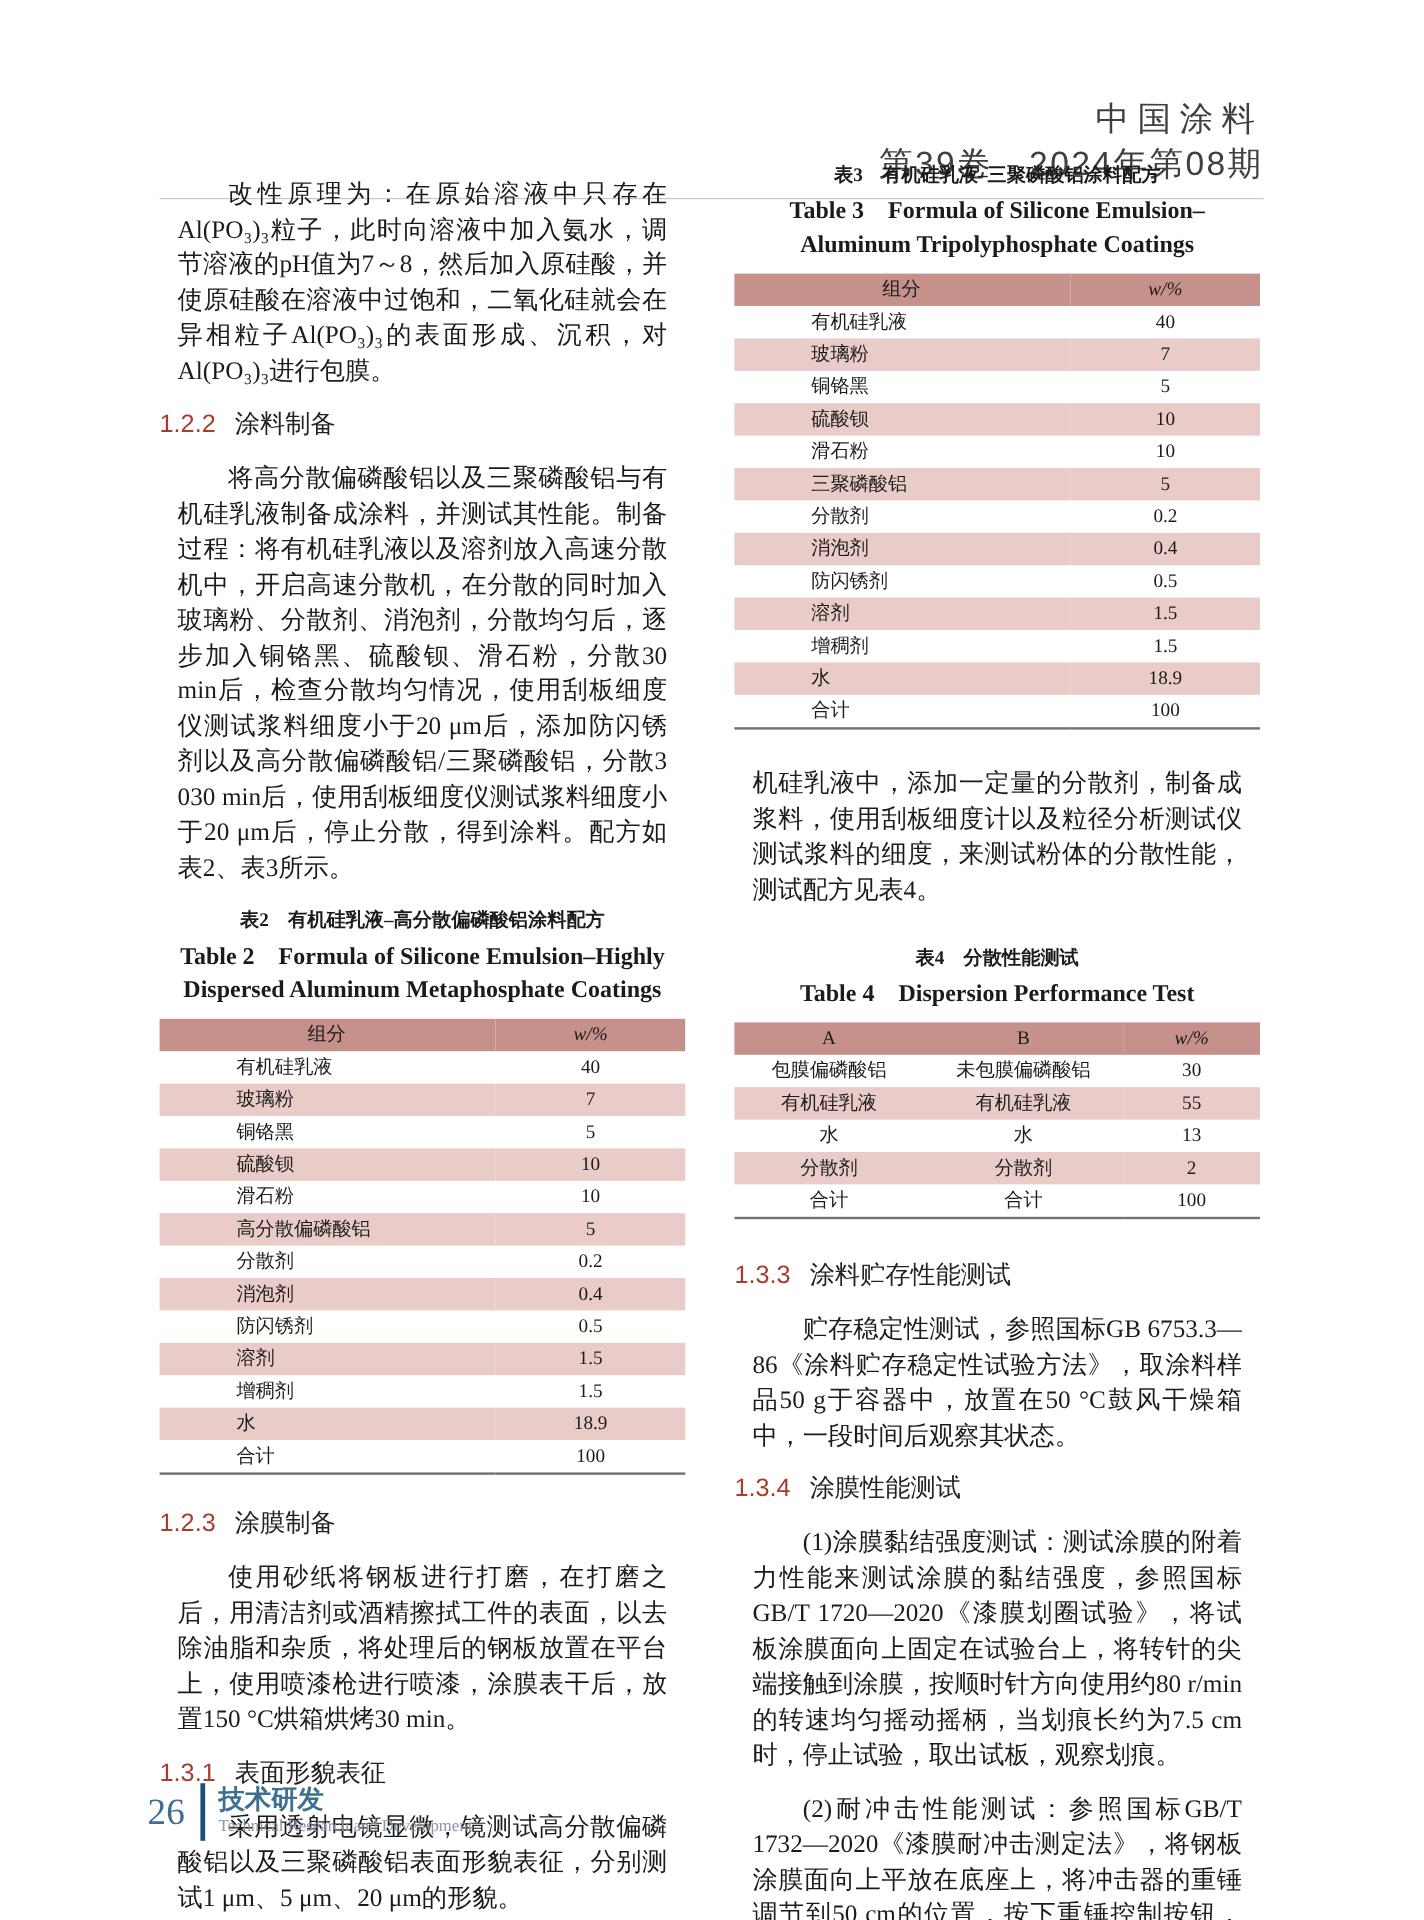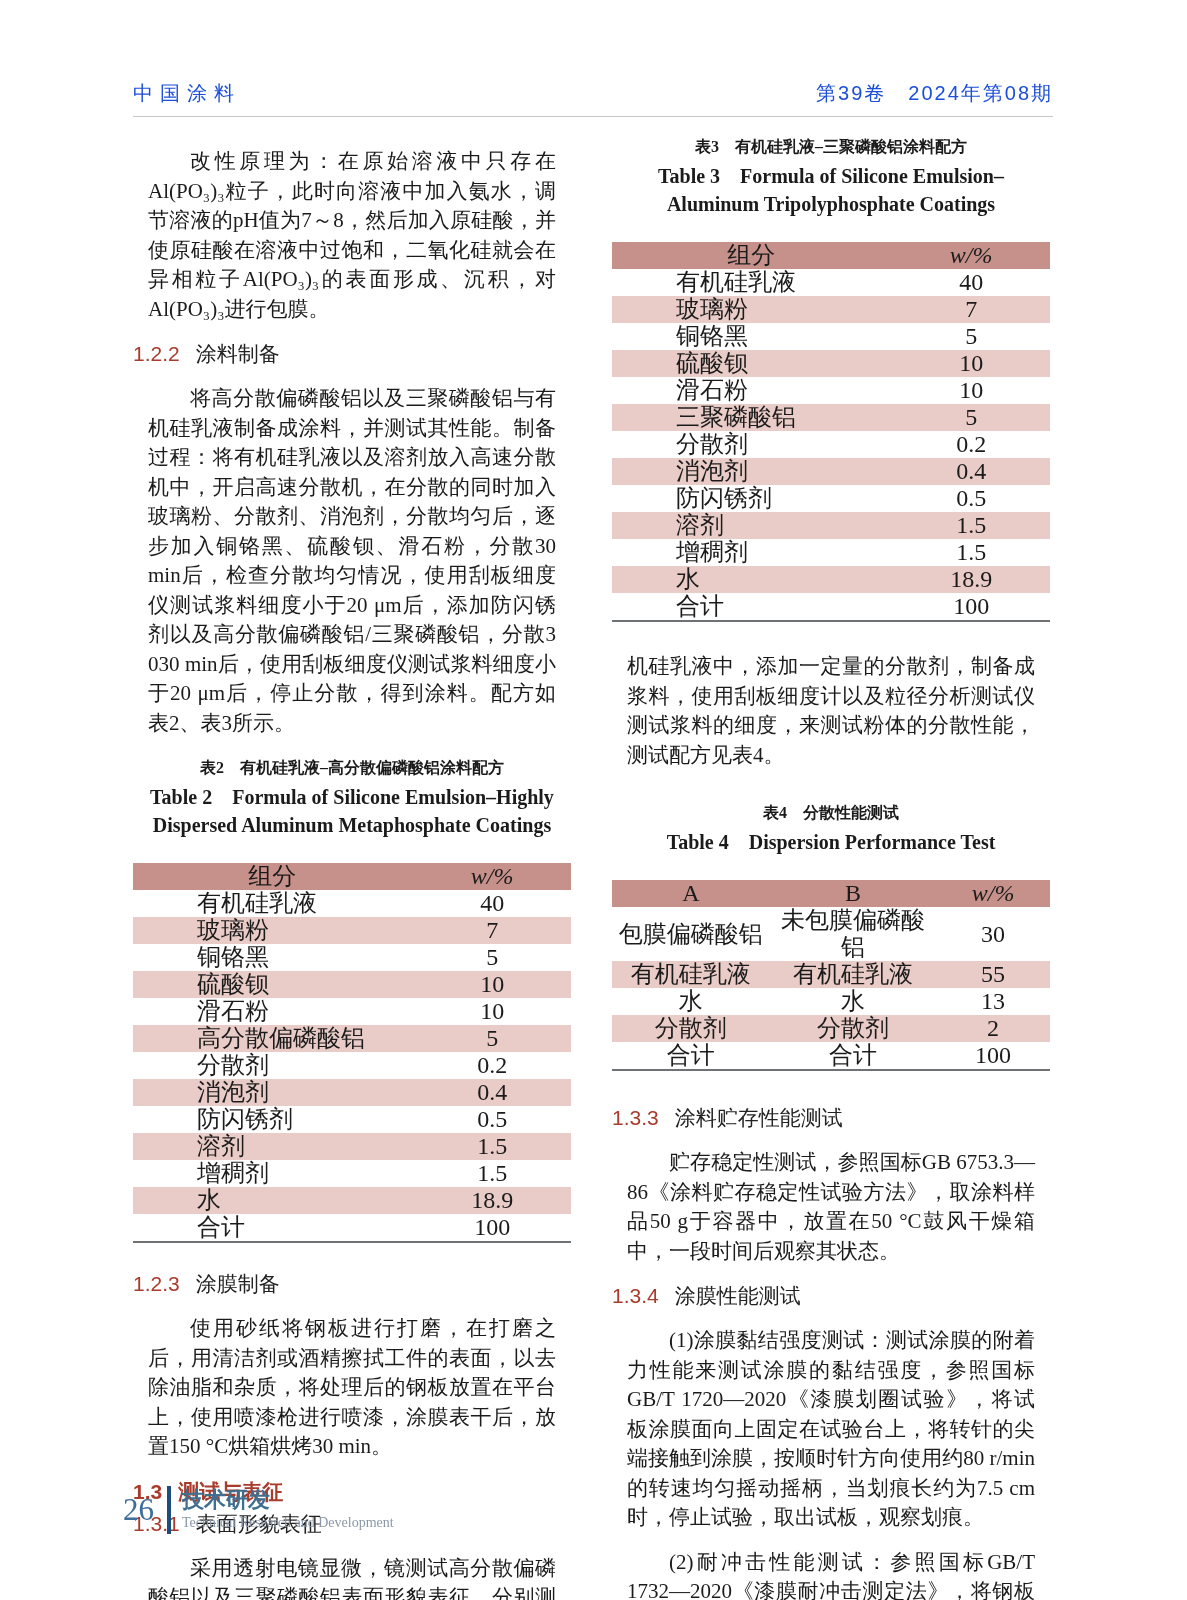--- a/index.html
+++ b/index.html
@@ -7,21 +7,21 @@
     position:relative; width:1187px; height:1600px; background:#ffffff;
     font-family:"Liberation Serif","DejaVu Serif",serif; color:#1b1b1b;
     overflow:hidden;
   }
   
   .header-bar {
     position:absolute; left:133px; top:80px; width:920px;
     display:flex; justify-content:space-between; align-items:flex-end;
     padding-bottom:9px; border-bottom:1px solid #c4c8cc;
     font-family:"Liberation Sans","DejaVu Sans",sans-serif;
-    font-size:20px; color:#1d4ed8;
+    font-size:28px; color:#404040;flex-direction:column;
   }
   .journal-name { letter-spacing:7px; }
   .issue-info { letter-spacing:2px; }
   
   .col {
     position:absolute; top:132px; width:438px;
     font-size:21px; line-height:29.5px; text-align:justify;
   }
   .col-left { left:133px; }
   .col-right { left:612px; }
@@ -39,22 +39,22 @@
   
   .tbl-block { margin-top:12px; }
   .tbl-cap-cn {
     font-family:Liberation Serif, serif;
     font-weight:bold; font-size:16px; line-height:30px; text-align:center;
   }
   .tbl-cap-en {
     font-weight:bold; font-size:20px; line-height:28px; text-align:center;
   }
   table.data {
-    width:100%; border-collapse:collapse; margin-top:24px;
-    font-size:24px; border-bottom:2px solid #6e7275;
+    width:100%; border-collapse:collapse; margin-top:10px;
+    font-size:16px; border-bottom:2px solid #6e7275;
   }
   table.data th, table.data td {
     height:27px; padding:0 2px; font-weight:normal; line-height:27px;
   }
   table.data thead th { background:#c7918b; }
   table.data tbody tr:nth-child(even) td { background:#e9ccc7; }
   .comp { text-align:left; padding-left:64px !important; width:64%; }
   thead .comp { text-align:center; padding-left:0 !important; }
   .val { text-align:center; width:36%; }
   .ital { font-style:italic; }
@@ -161,23 +161,20 @@
         </tbody>
       </table>
     </div>
 
     <div class="sec mt-after-table">
       <span class="num">1.2.3</span><span class="title">涂膜制备</span>
     </div>
 
     <p class="body">使用砂纸将钢板进行打磨，在打磨之后，用清洁剂或酒精擦拭工件的表面，以去除油脂和杂质，将处理后的钢板放置在平台上，使用喷漆枪进行喷漆，涂膜表干后，放置150 °C烘箱烘烤30 min。</p>
 
-    <div class="sec lvl2">
-      <span class="num">1.3</span><span class="title">测试与表征</span>
-    </div>
 
     <div class="sec">
       <span class="num">1.3.1</span><span class="title">表面形貌表征</span>
     </div>
 
     <p class="body">采用透射电镜显微，镜测试高分散偏磷酸铝以及三聚磷酸铝表面形貌表征，分别测试1 μm、5 μm、20 μm的形貌。</p>
 
     <div class="sec">
       <span class="num">1.3.2</span><span class="title">偏磷酸铝分散性测试</span>
     </div>

